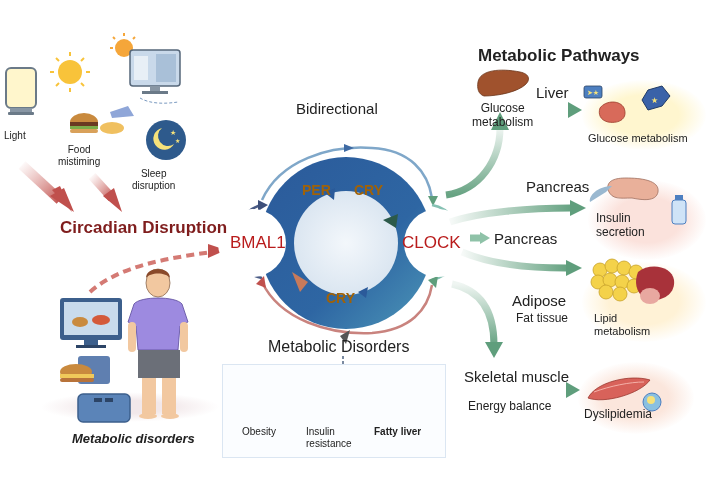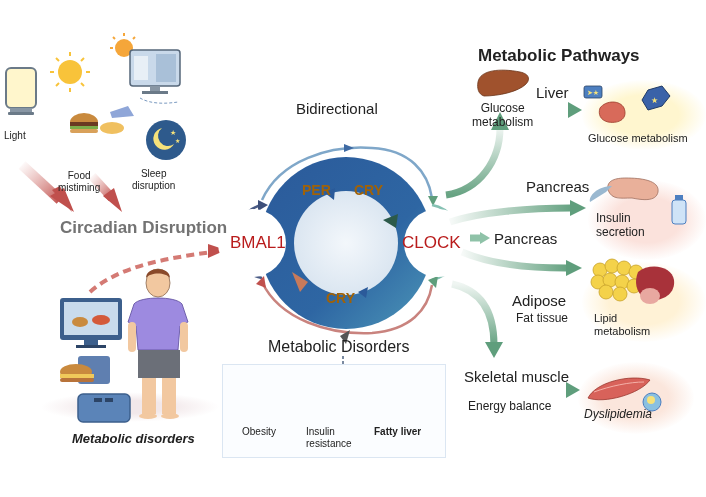--- a/index.html
+++ b/index.html
@@ -1,20 +1,20 @@
 <!DOCTYPE html>
 <html><head>
 <meta charset="utf-8">
 <style>
   html, body { margin:0; padding:0; }
   body { width:706px; height:497px; background:#ffffff; position:relative; overflow:hidden;
          font-family:"Liberation Sans", "DejaVu Sans", sans-serif; color:#222; }
   .lbl { position:absolute; font-size:10px; color:#222; line-height:1.15; text-align:center; white-space:nowrap; }
   .lbl-sm { font-size:12px; }
-  .title-red { position:absolute; left:60px; top:218px; font-size:17px; color:#737373; font-weight:bold; white-space:nowrap; }
+  .title-red { position:absolute; left:60px; top:218px; font-size:17px; color:#7f1d1d; font-weight:bold; white-space:nowrap; }
   .hdr { position:absolute; font-size:17px; font-weight:bold; color:#222; white-space:nowrap; }
   svg.full { position:absolute; left:0; top:0; }
   .gene { position:absolute; font-weight:normal; color:#b91c1c; font-size:17px; }
   .gene-w { position:absolute; font-weight:bold; color:#a16207; font-size:14px; }
   .blob { position:absolute; border-radius:50%; }
   .disorder-box { position:absolute; left:222px; top:364px; width:222px; height:92px;
                   border:1px solid #dbe6f2; background:#fbfdff; }
   .italic { font-style:italic; font-weight:bold; }
 </style>
 </head>
@@ -274,21 +274,21 @@
   </g>
   <g>
     <path d="M588,398 C596,382 630,374 650,380 C640,394 604,404 588,398Z" fill="#d8625a" stroke="#9a3a32" stroke-width="0.8"></path>
     <path d="M594,392 C610,386 630,382 644,382" stroke="#f4b0a8" stroke-width="1" fill="none"></path>
     <circle cx="652" cy="402" r="9" fill="#8ac0e0" stroke="#4d7fc0" stroke-width="1"></circle>
     <circle cx="651" cy="400" r="4" fill="#f6e27a"></circle>
   </g>
 </svg>
 
 <div class="lbl" style="left:4px;top:130px;">Light</div>
-<div class="lbl" style="left:58px;top:144px;margin-top:26px;">
+<div class="lbl" style="left:58px;top:144px;">
   <span style="display:block">Food</span>
   <span style="display:block">mistiming</span>
 </div>
 <div class="lbl" style="left:132px;top:168px;">
   <span style="display:block">Sleep</span>
   <span style="display:block">disruption</span>
 </div>
 
 <div class="title-red">Circadian Disruption</div>
 
@@ -330,13 +330,13 @@
 
 <div class="lbl" style="left:512px;top:292px;font-size:15px;">Adipose</div>
 <div class="lbl lbl-sm" style="left:516px;top:312px;">Fat tissue</div>
 <div class="lbl lbl-sm" style="left:594px;top:312px;text-align:left;font-size:11px;">
   <span style="display:block">Lipid</span>
   <span style="display:block">metabolism</span>
 </div>
 
 <div class="lbl" style="left:464px;top:368px;font-size:15px;">Skeletal muscle</div>
 <div class="lbl lbl-sm" style="left:468px;top:400px;">Energy balance</div>
-<div class="lbl lbl-sm" style="left:584px;top:408px;font-style:italic;">Dyslipidemia</div>
+<div class="lbl lbl-sm" style="left:584px;top:408px;">Dyslipidemia</div>
 
 </body></html>

